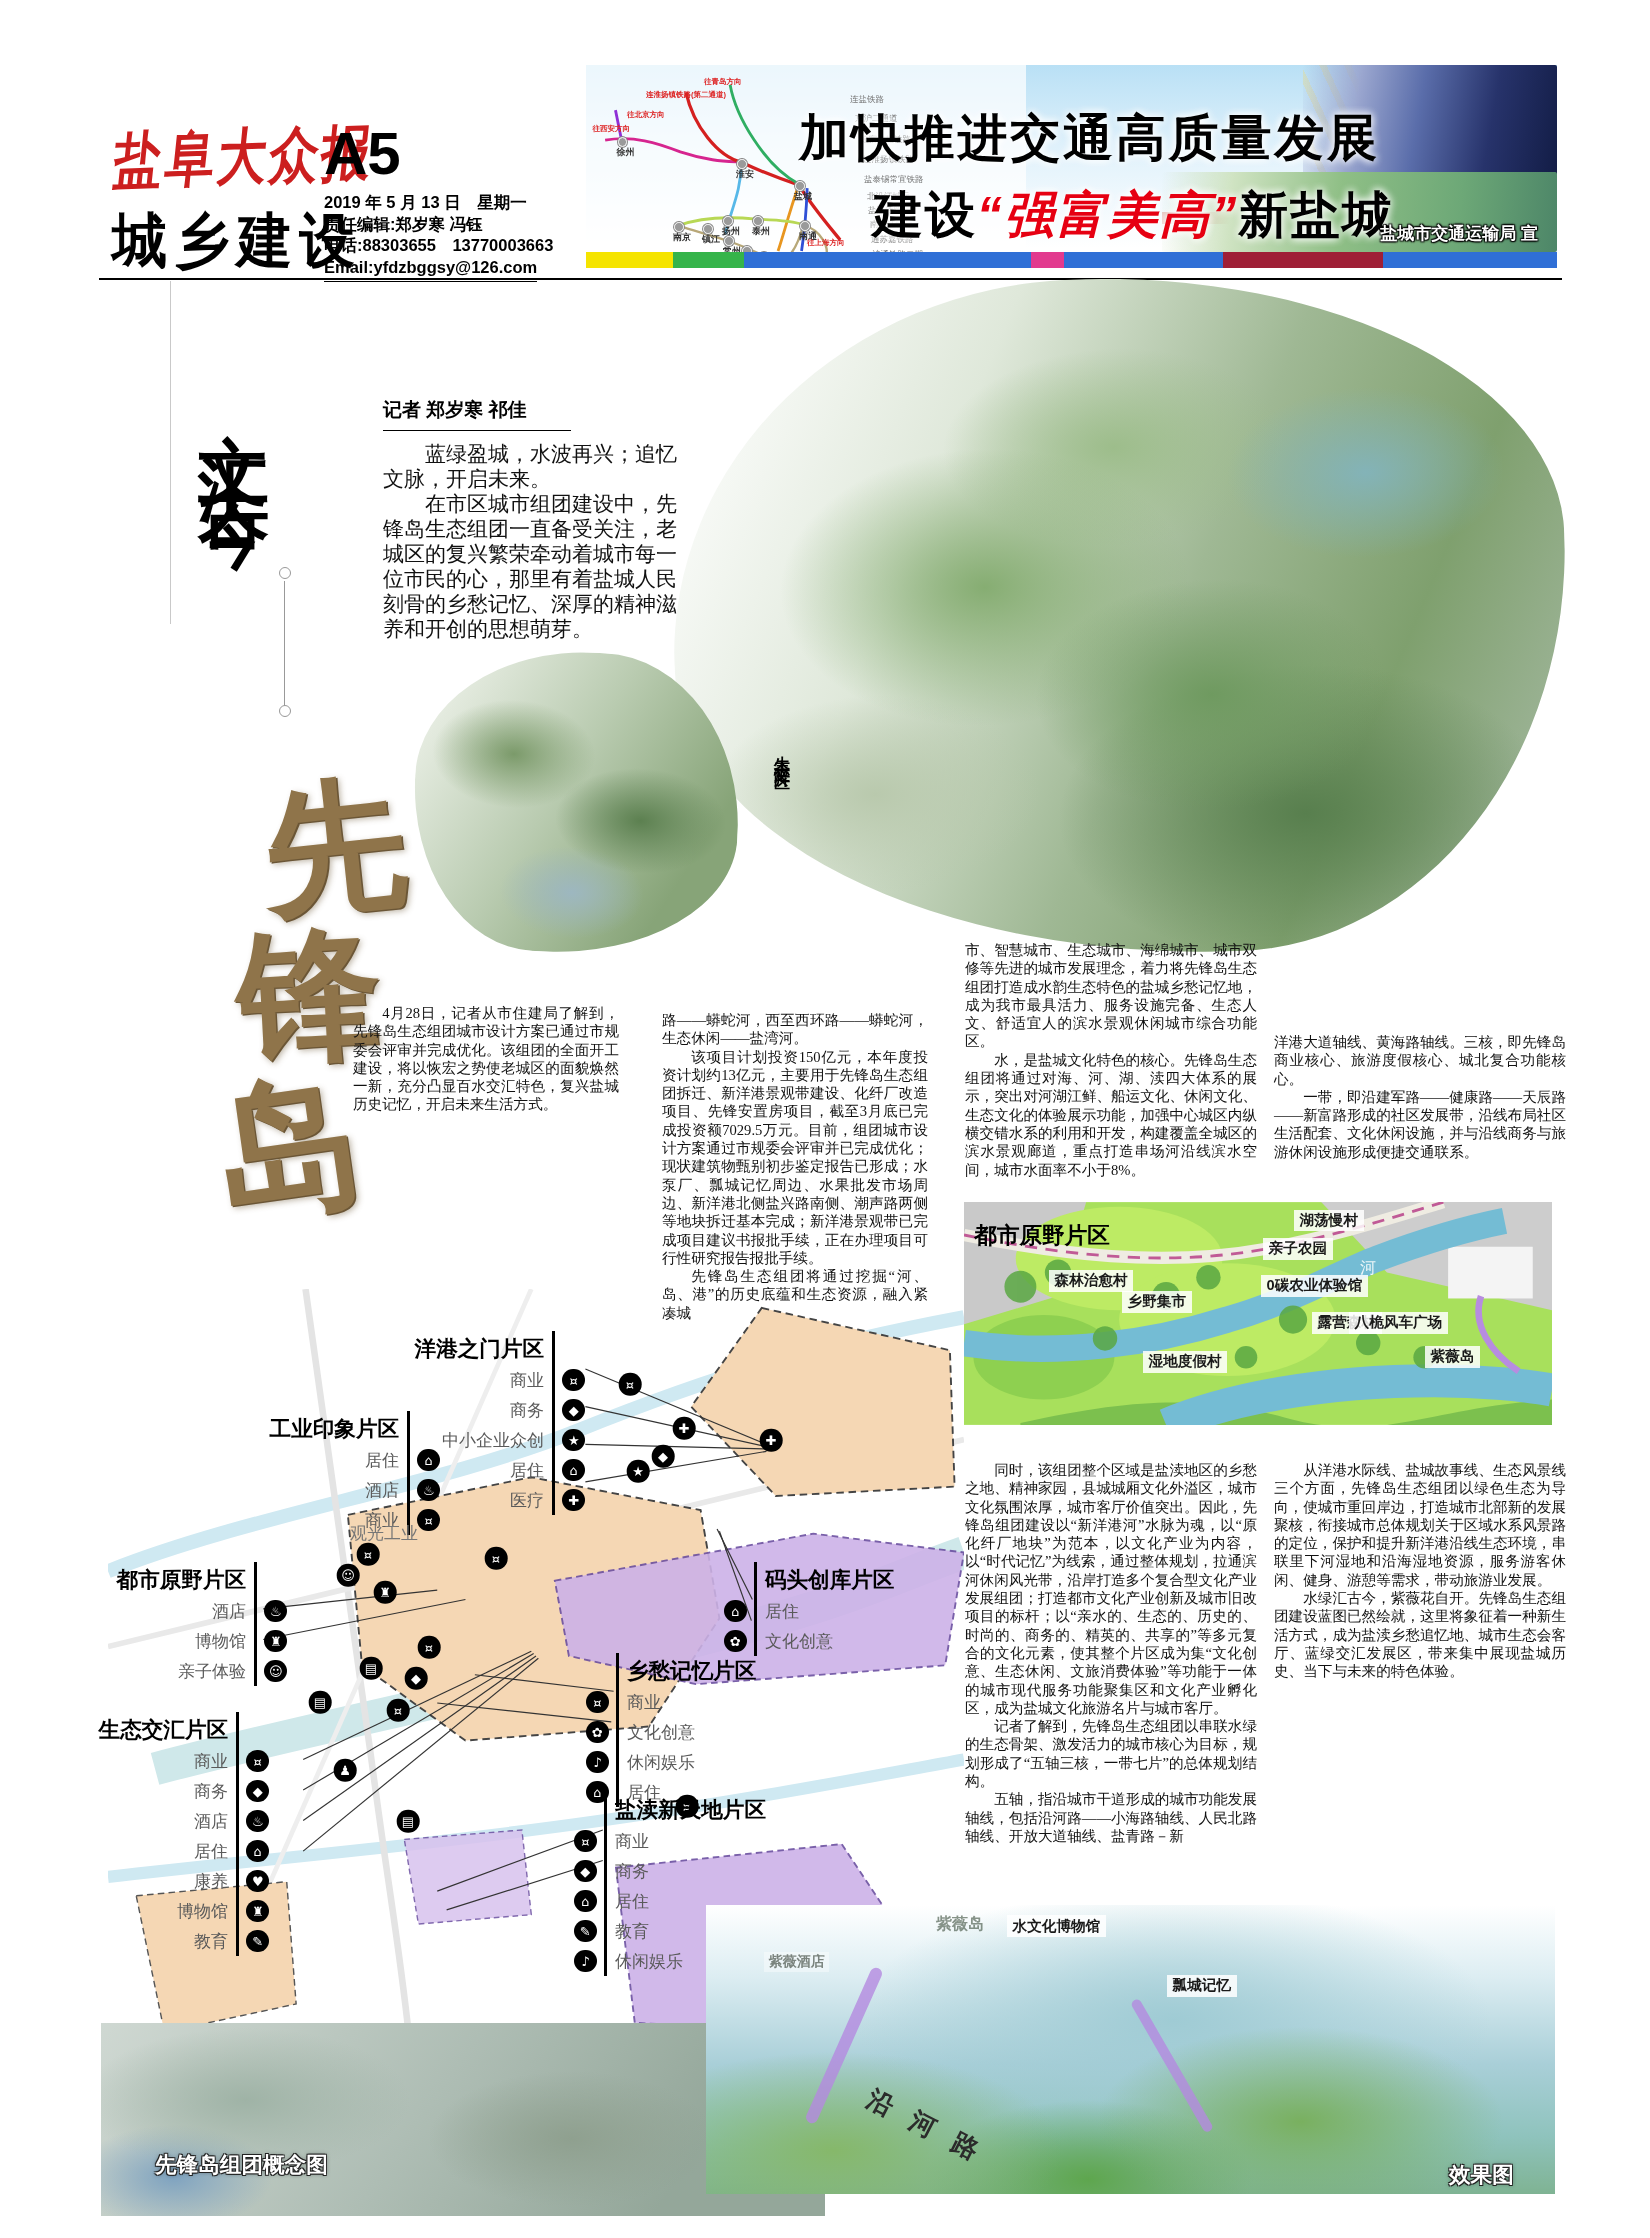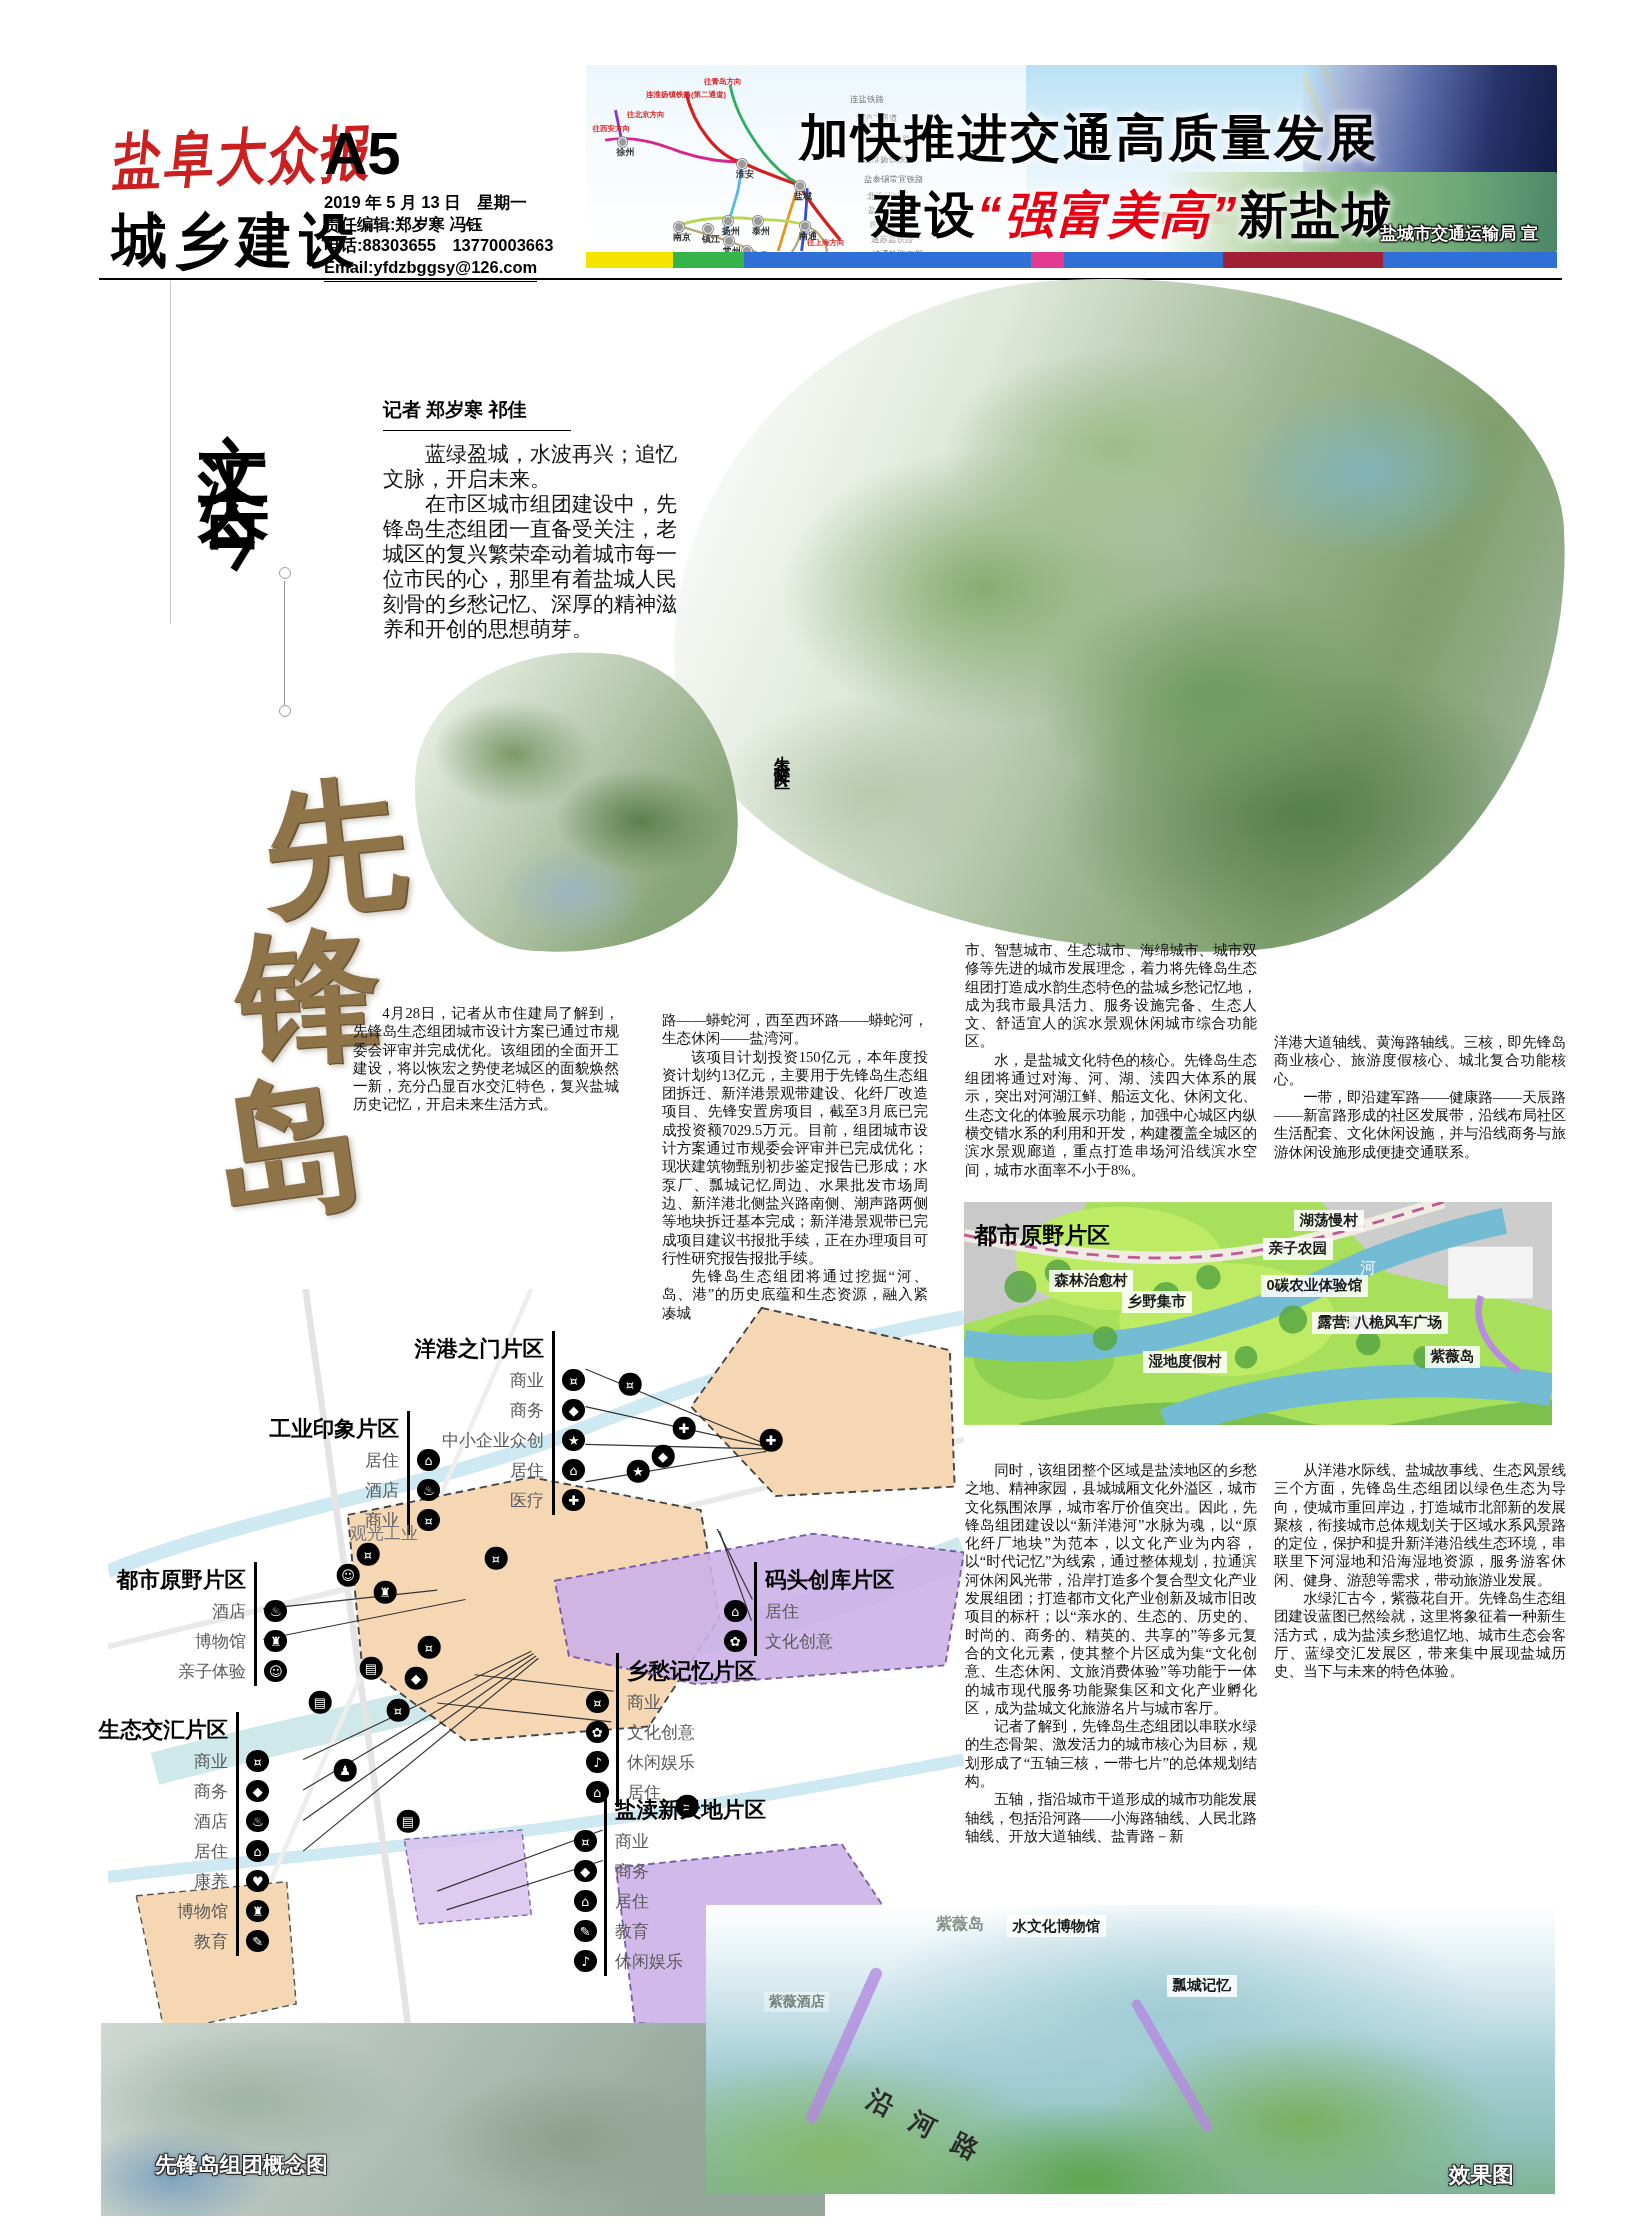--- a/index.html
+++ b/index.html
@@ -81,21 +81,21 @@
   
   .chip{position:absolute;background:rgba(255,255,255,.85);padding:1.4px 5.6px;
      font:bold 14.6px "Liberation Sans",sans-serif;color:#1a1a1a;white-space:nowrap;}
   .map-title{position:absolute;font:900 22.6px "Liberation Sans",sans-serif;color:#000;white-space:nowrap;}
   .water-char{position:absolute;font:16px "Liberation Sans",sans-serif;color:#eef7f9;letter-spacing:2.8px;}
   
   .outline-text{position:absolute;font:bold 21.6px "Liberation Sans",sans-serif;color:#fff;white-space:nowrap;
      text-shadow:0.9px 0.9px 0 #222,-0.9px -0.9px 0 #222,0.9px -0.9px 0 #222,-0.9px 0.9px 0 #222,0 0 4.7px rgba(0,0,0,.5);}
   .faint{position:absolute;font:bold 16px "Liberation Sans",sans-serif;color:rgba(40,60,40,.55);white-space:nowrap;}
   .faint-chip{position:absolute;background:rgba(255,255,255,.4);padding:0.9px 4.7px;
-     font:bold 14px "Liberation Sans",sans-serif;color:rgba(60,70,60,.65);white-space:nowrap;margin-top:40px;}
+     font:bold 14px "Liberation Sans",sans-serif;color:rgba(60,70,60,.65);white-space:nowrap;}
   .road-label{position:absolute;font:bold 26px "Liberation Sans",sans-serif;color:#2b2b2b;
      letter-spacing:21.6px;transform:rotate(27deg);white-space:nowrap;}
   .render-bottom-right{background:
       radial-gradient(329px 141px at 15% 85%,#86b86a,rgba(134,184,106,0) 70%),
       radial-gradient(282px 132px at 70% 75%,#79b05f,rgba(121,176,95,0) 72%),
       radial-gradient(235px 113px at 45% 95%,#5ea64e,rgba(94,166,78,0) 70%),
       radial-gradient(423px 179px at 55% 40%,#9fcbd4,rgba(159,203,212,0) 75%),
       linear-gradient(180deg,#ffffff 0%,#dcedf2 25%,#a9cfd8 55%,#8fc3bd 80%,#7fb393 100%);}
   .render-bottom-left{background:
       radial-gradient(235px 103px at 20% 40%,#9fb3a6,rgba(159,179,166,0) 70%),

